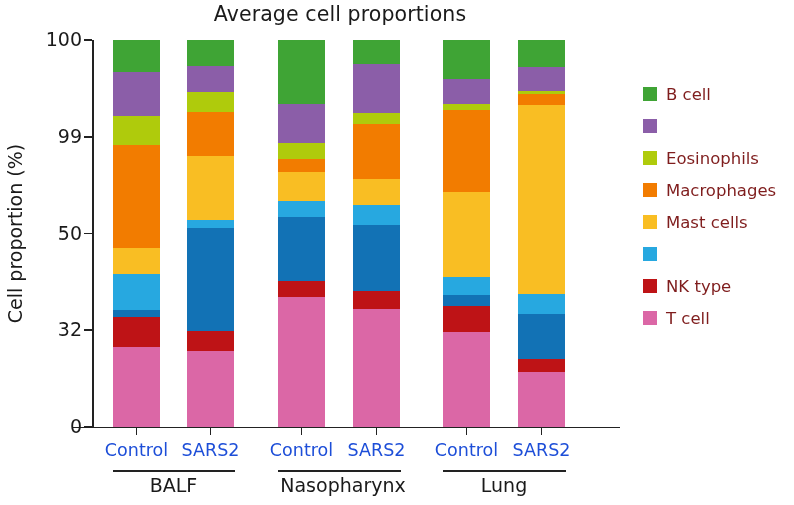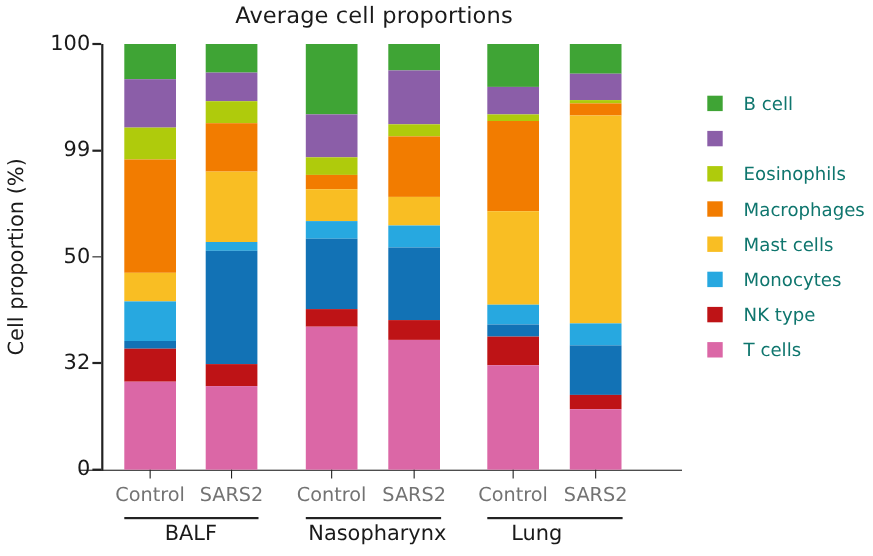--- a/index.html
+++ b/index.html
@@ -112,21 +112,21 @@
     width: 1.6px;
     height: 8px;
     background: #222222;
   }
   .xtick-text {
     position: absolute;
     top: 440px;
     width: 110px;
     text-align: center;
     font-size: 17.5px;
-    color: #737373;
+    color: #1d4ed8;
     white-space: nowrap;
   }
   .group-rule {
     position: absolute;
     top: 470px;
     height: 1.6px;
     background: #222222;
   }
   .group-text {
     position: absolute;
@@ -158,23 +158,22 @@
     height: 32px;
   }
   .legend-swatch {
     width: 14px;
     height: 14px;
     flex: 0 0 14px;
     margin-right: 9px;
   }
   .legend-label {
     font-size: 16.5px;
-    color: #0f766e;
-    white-space: nowrap;
-    margin-left: 10px;
+    color: #7f1d1d;
+    white-space: nowrap;
   }
 </style>
 </head>
 <body>
 
 <div id="chart-root">
 
   <div class="chart-title">Average cell proportions</div>
 
   <div class="ylabel">Cell proportion (%)</div>
@@ -285,21 +284,21 @@
       <div class="xtick-text" style="left: 411.5px;">Control</div>
       <div class="xtick-mark" style="left: 540.7px;"></div>
       <div class="xtick-text" style="left: 486.5px;">SARS2</div>
     </div>
   <div id="groups">
       <div class="group-rule" style="left: 112.5px; width: 122px;"></div>
       <div class="group-text" style="left: 73.5px;">BALF</div>
       <div class="group-rule" style="left: 277.5px; width: 123px;"></div>
       <div class="group-text" style="left: 243px;">Nasopharynx</div>
       <div class="group-rule" style="left: 442.5px; width: 123px;"></div>
-      <div class="group-text" style="left: 388px;">Lung</div>
+      <div class="group-text" style="left: 404px;">Lung</div>
     </div>
 
   <div class="legend">
     <div id="legend-items">
         <div class="legend-item">
           <span class="legend-swatch" style="background: rgb(63, 164, 53);"></span>
           <span class="legend-label">B cell</span>
         </div>
         <div class="legend-item">
           <span class="legend-swatch" style="background: rgb(139, 94, 168);"></span>
@@ -311,26 +310,25 @@
         <div class="legend-item">
           <span class="legend-swatch" style="background: rgb(242, 124, 0);"></span>
           <span class="legend-label">Macrophages</span>
         </div>
         <div class="legend-item">
           <span class="legend-swatch" style="background: rgb(249, 190, 35);"></span>
           <span class="legend-label">Mast cells</span>
         </div>
         <div class="legend-item">
           <span class="legend-swatch" style="background: rgb(39, 168, 224);"></span>
-          <span class="legend-label">Monocytes</span>
         </div>
         <div class="legend-item">
           <span class="legend-swatch" style="background: rgb(190, 19, 22);"></span>
           <span class="legend-label">NK type</span>
         </div>
         <div class="legend-item">
           <span class="legend-swatch" style="background: rgb(219, 103, 166);"></span>
-          <span class="legend-label">T cells</span>
+          <span class="legend-label">T cell</span>
         </div>
       </div>
   </div>
 
 </div>
 
 </body></html>

